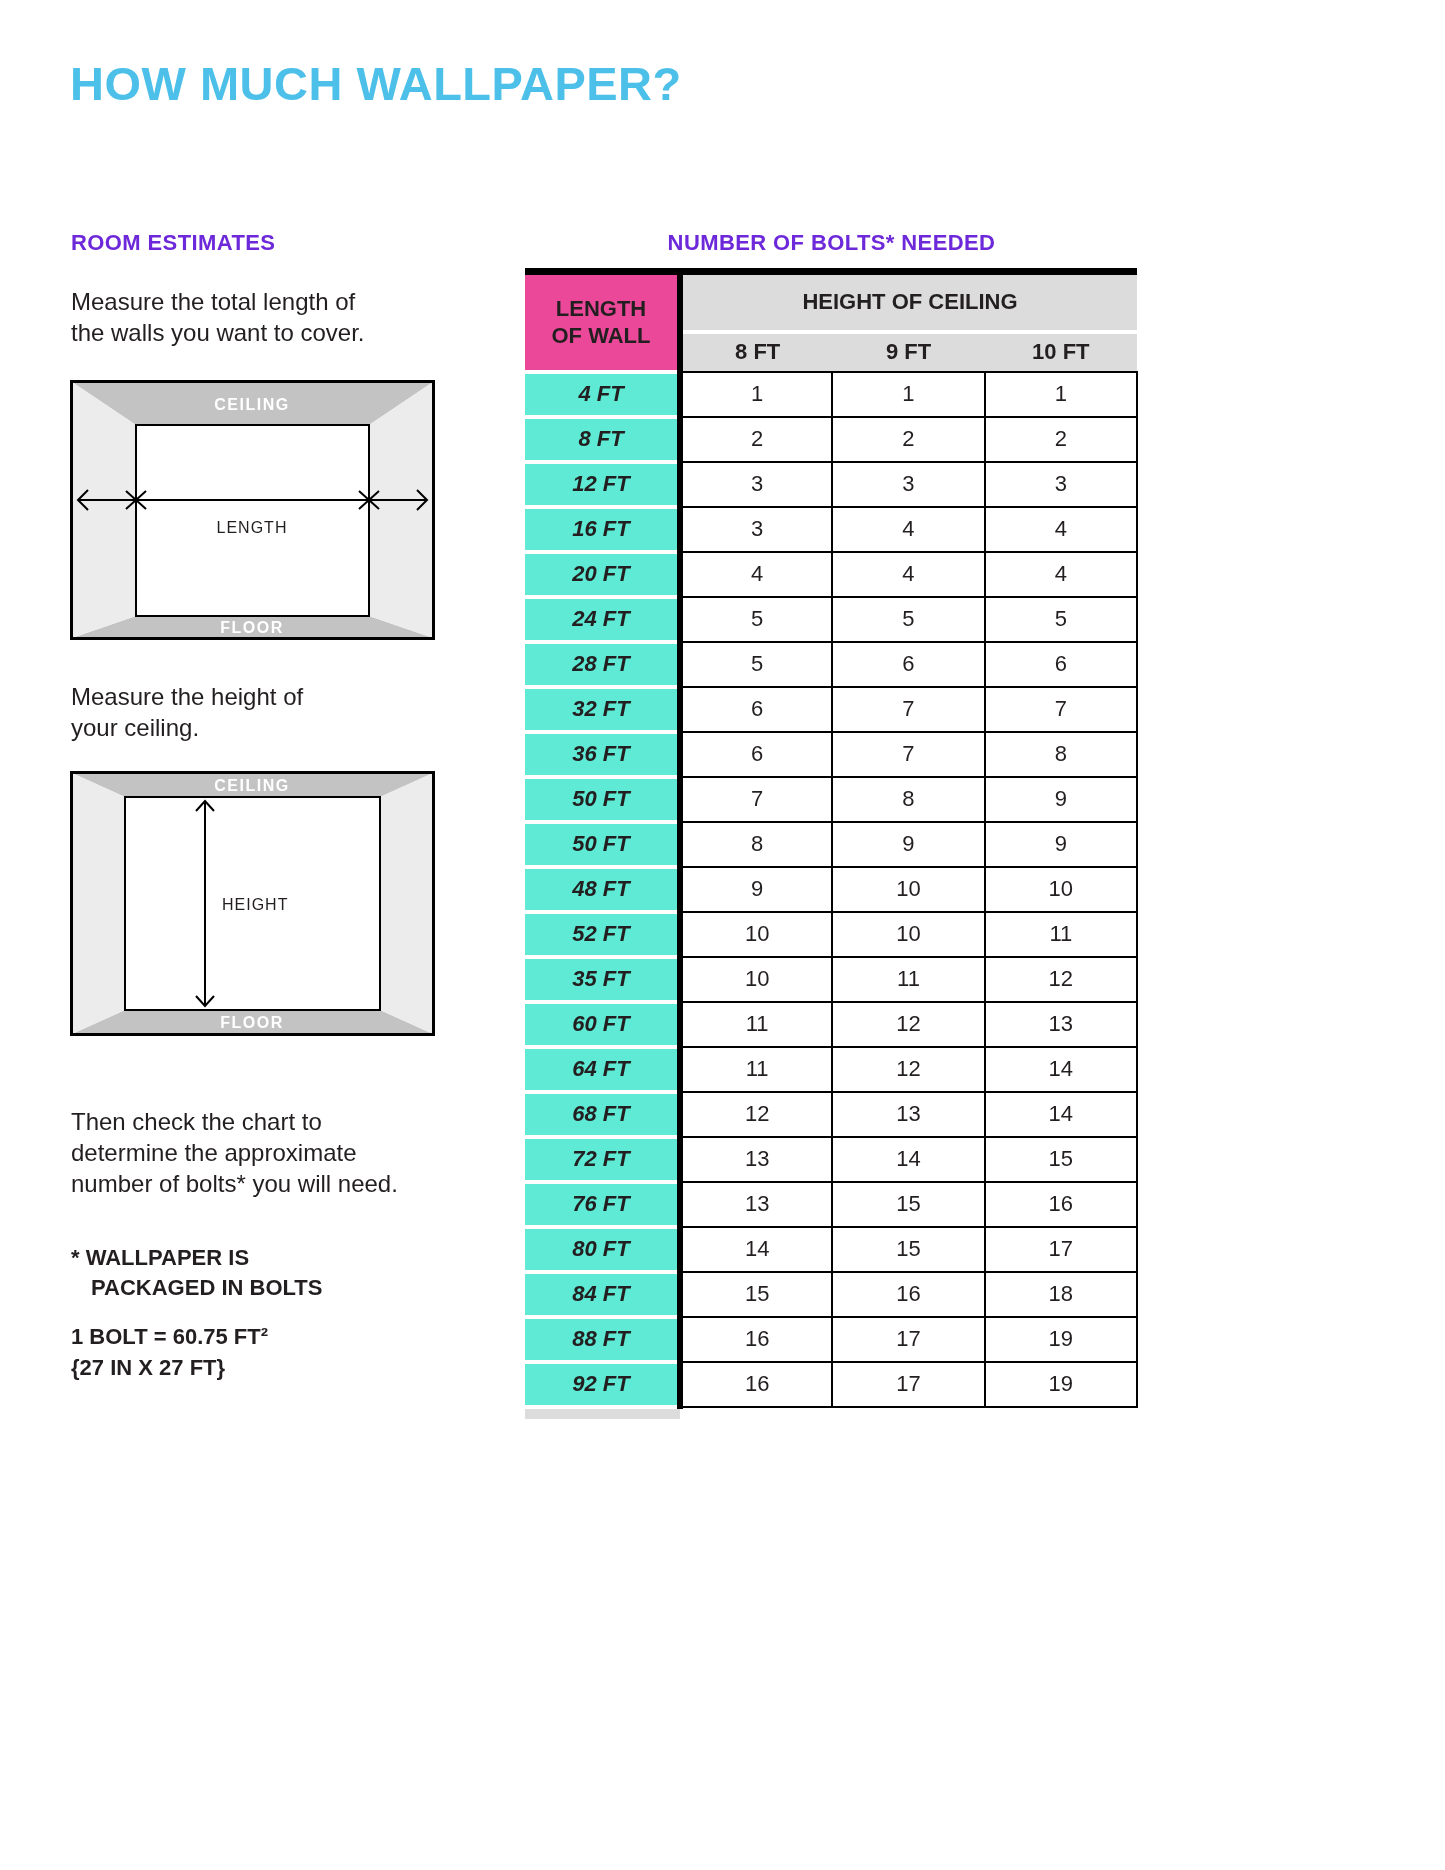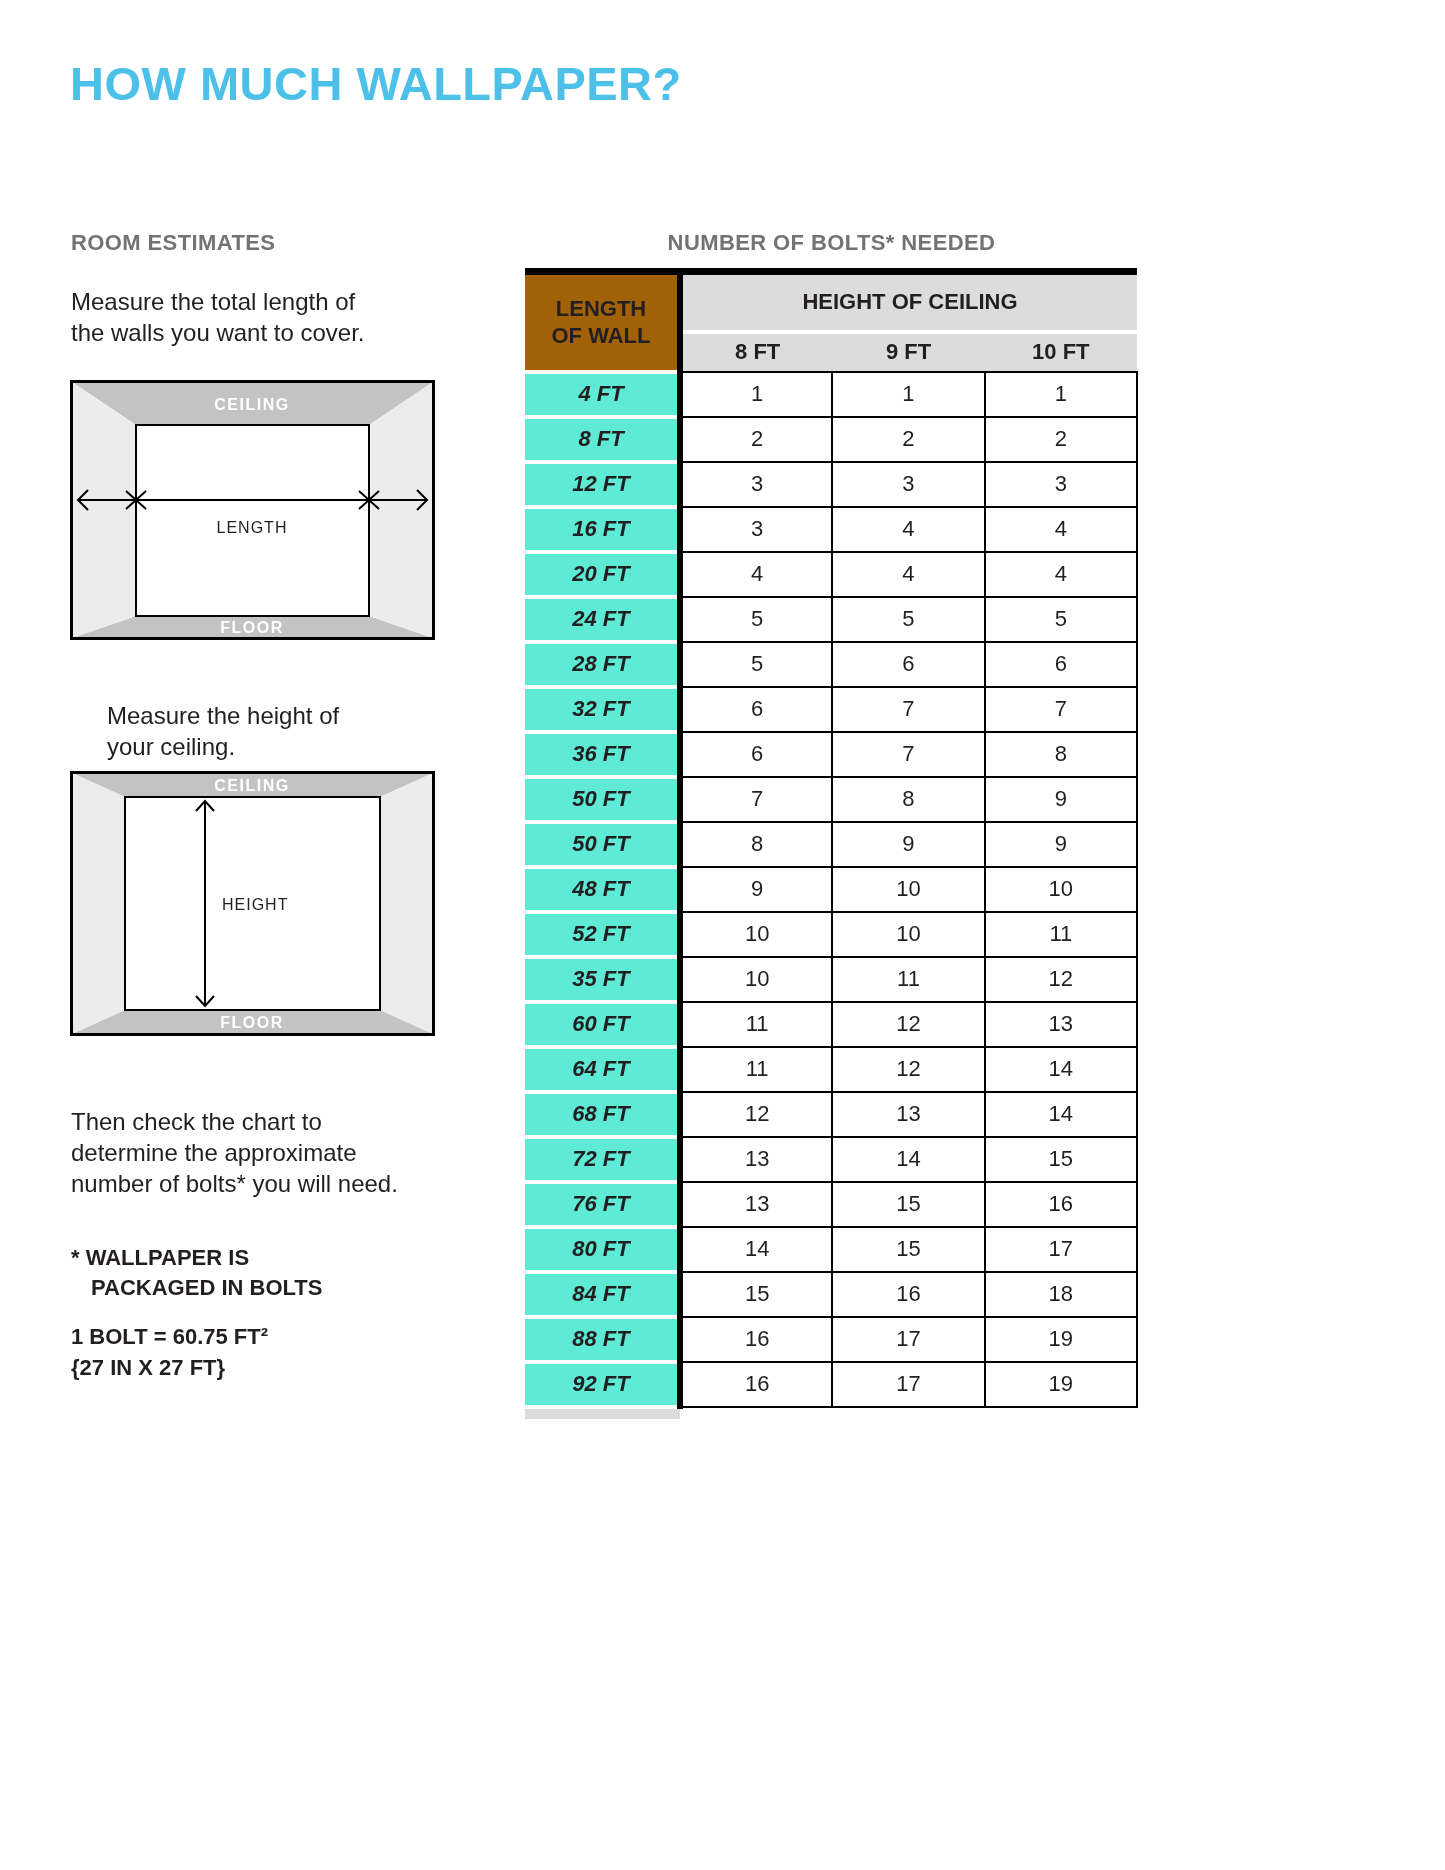--- a/index.html
+++ b/index.html
@@ -7,30 +7,30 @@
   body {
     width: 1445px; height: 1870px; position: relative; overflow: hidden;
     font-family: "Liberation Sans", "DejaVu Sans", sans-serif;
     color: #231f20;
   }
   .page-title {
     position: absolute; left: 70px; top: 56px;
     font-size: 47px; font-weight: bold; color: #4cc0e9; letter-spacing: 0.5px;
   }
   .section-heading {
-    font-size: 22px; font-weight: bold; color: #737373; letter-spacing: 0.4px;
+    font-size: 22px; font-weight: bold; color: #6d28d9; letter-spacing: 0.4px;
   }
   .left-heading { position: absolute; left: 71px; top: 230px; }
   .table-heading { position: absolute; left: 525px; top: 230px; width: 613px; text-align: center; }
   .para {
     position: absolute; left: 71px; width: 400px;
     font-size: 24px; line-height: 1.3; white-space: pre-line; color: #231f20;
   }
   .para1 { top: 286px; }
-  .para2 { top: 700px; margin-left: 36px; }
+  .para2 { top: 681px; }
   .para3 { top: 1074px; margin-top: 32px; }
   .diagram { position: absolute; left: 70px; }
   .diagram1 { top: 380px; }
   .diagram2 { top: 771px; }
   svg text { font-family: "Liberation Sans", "DejaVu Sans", sans-serif; }
   .footnote {
     position: absolute; left: 71px; top: 1243px;
     font-size: 22px; font-weight: bold; line-height: 1.35;
   }
   .footnote .indent { padding-left: 20px; }
@@ -42,21 +42,21 @@
   .bolts-table {
     position: absolute; left: 525px; top: 268px; width: 613px;
     border-collapse: collapse; table-layout: fixed;
     border-top: 7px solid #000;
   }
   .bolts-table col.c0 { width: 155px; }
   .bolts-table th, .bolts-table td {
     text-align: center; vertical-align: middle; font-size: 22px; color: #231f20;
   }
   .row-header-cell {
-    background: #a16207; font-weight: bold; font-size: 24px; line-height: 1.25;
+    background: #ec4899; font-weight: bold; font-size: 24px; line-height: 1.25;
     border-right: 6px solid #000; border-bottom: 4px solid #fff;
     padding: 0 25px;
   }
   .group-header-cell {
     background: #dcdcdc; font-weight: bold; font-size: 24px; height: 60px;
     border-bottom: 4px solid #fff;
   }
   .col-header-cell {
     background: #dcdcdc; font-weight: bold; font-size: 22px; height: 40px;
     border-bottom: 2px solid #000;

